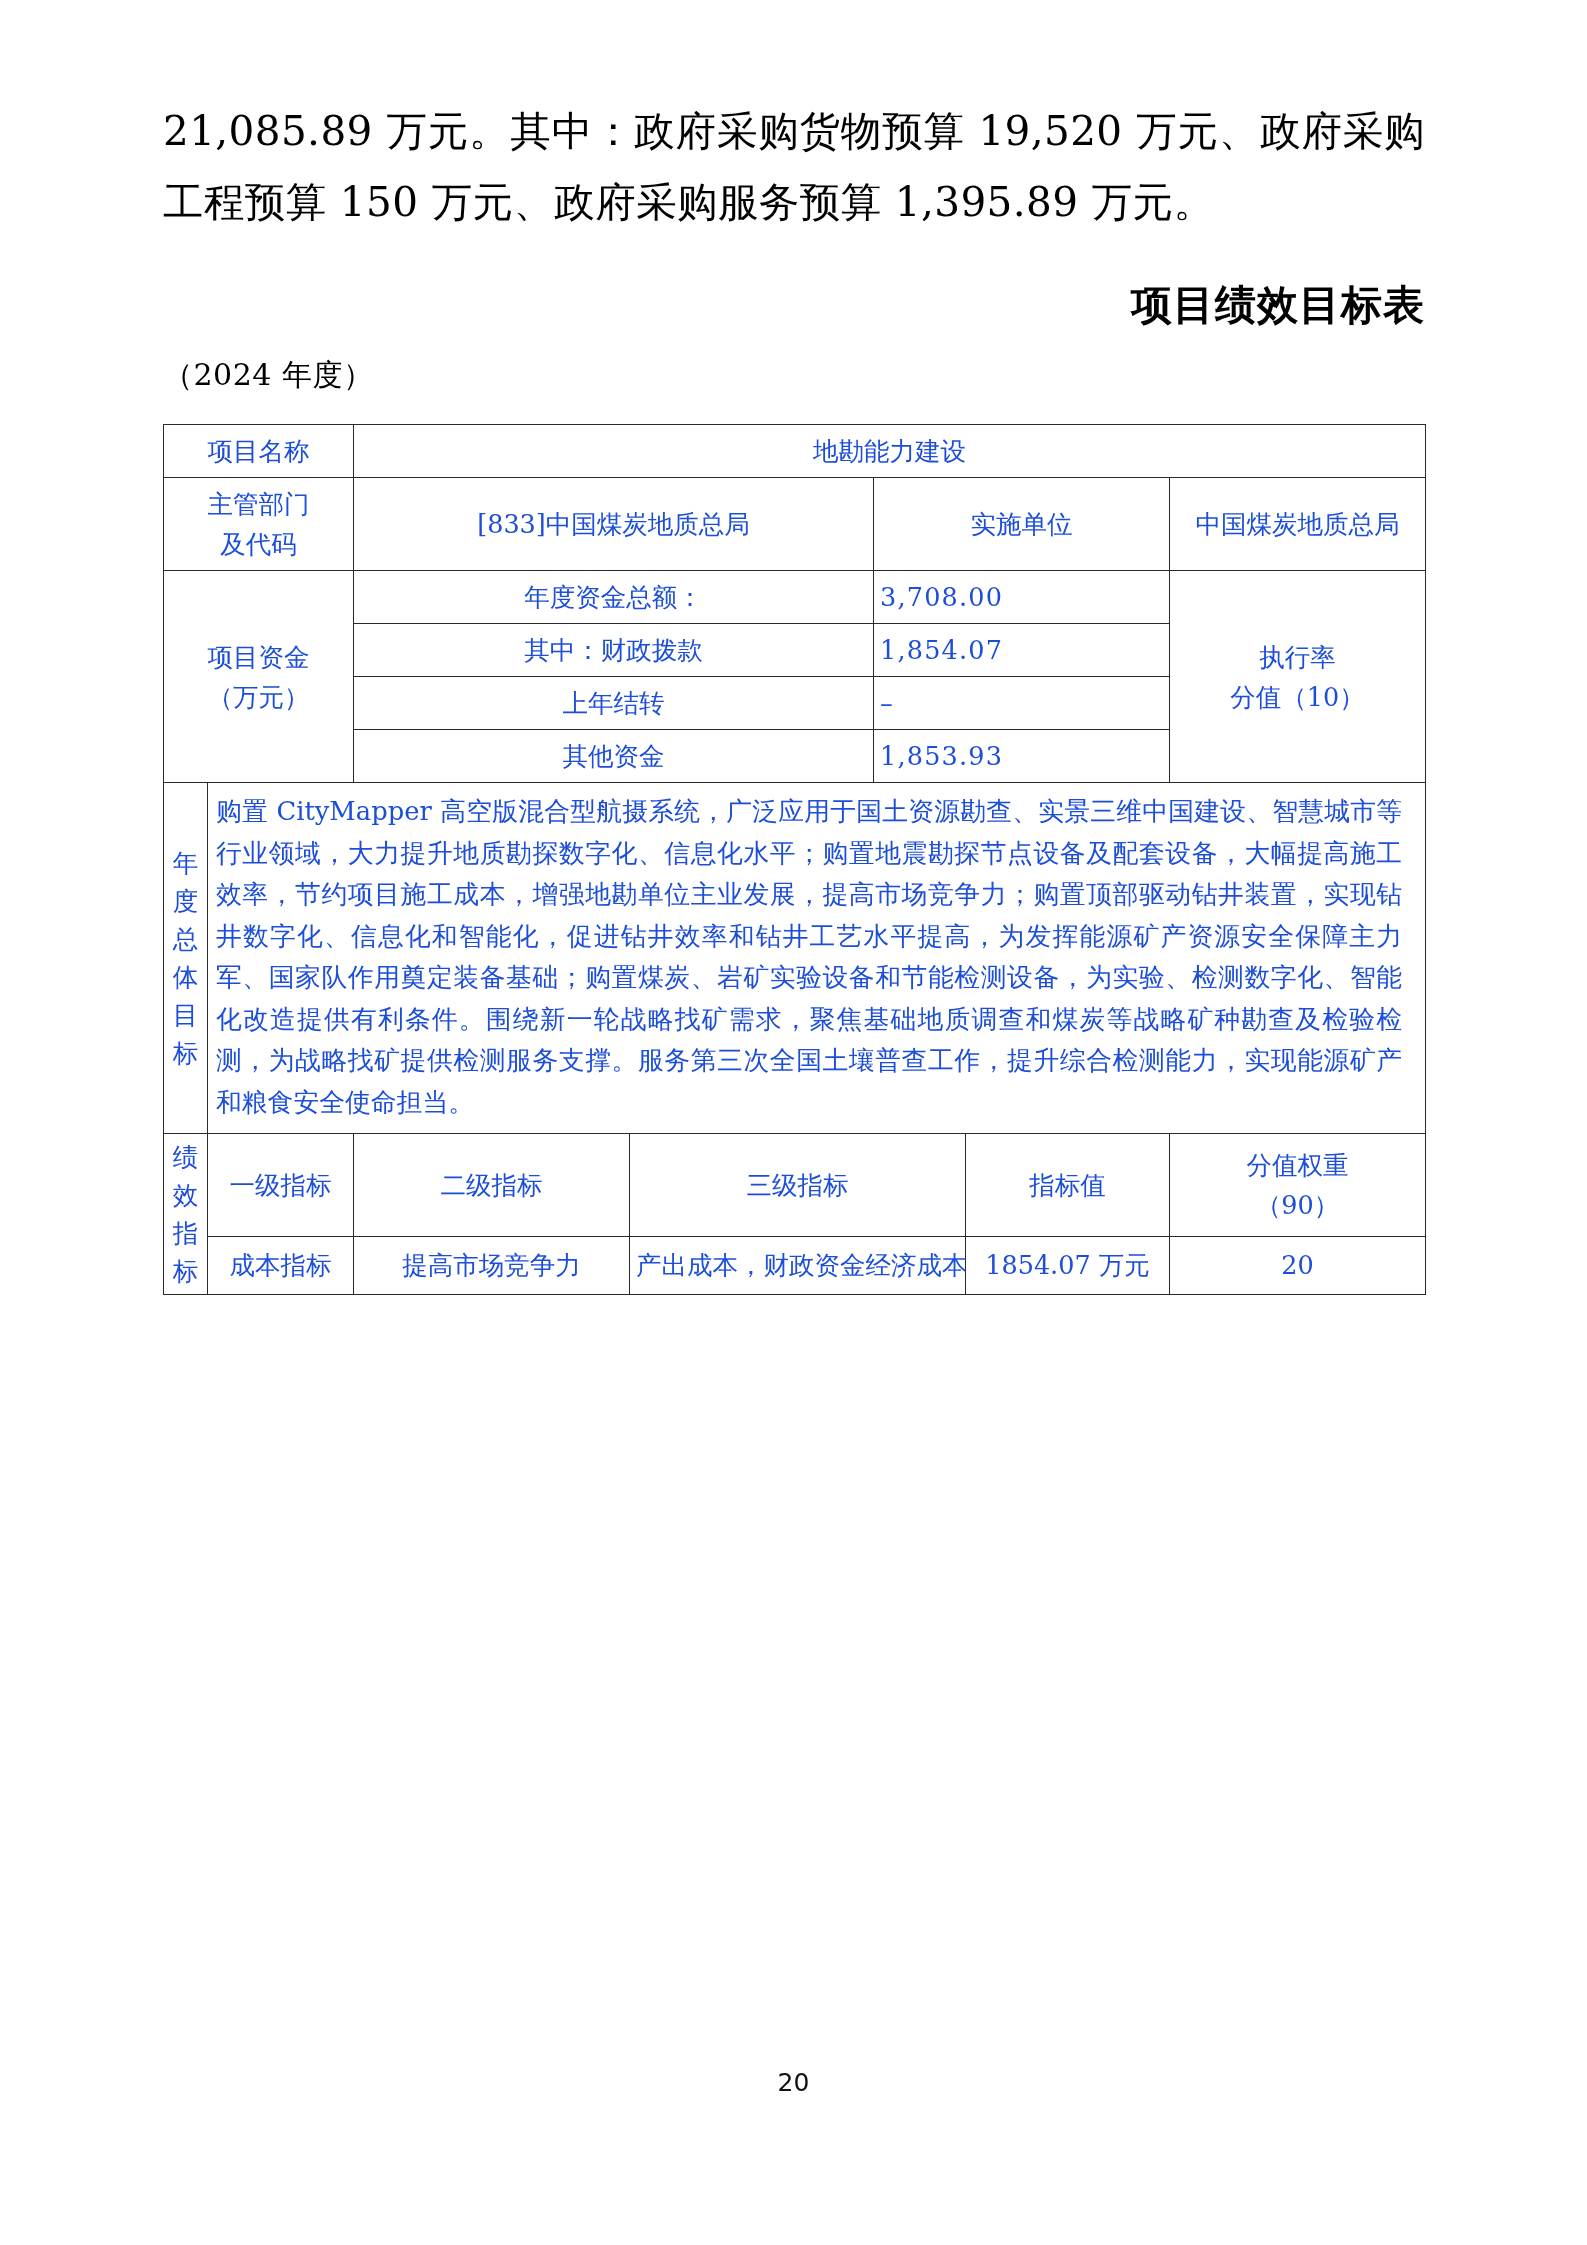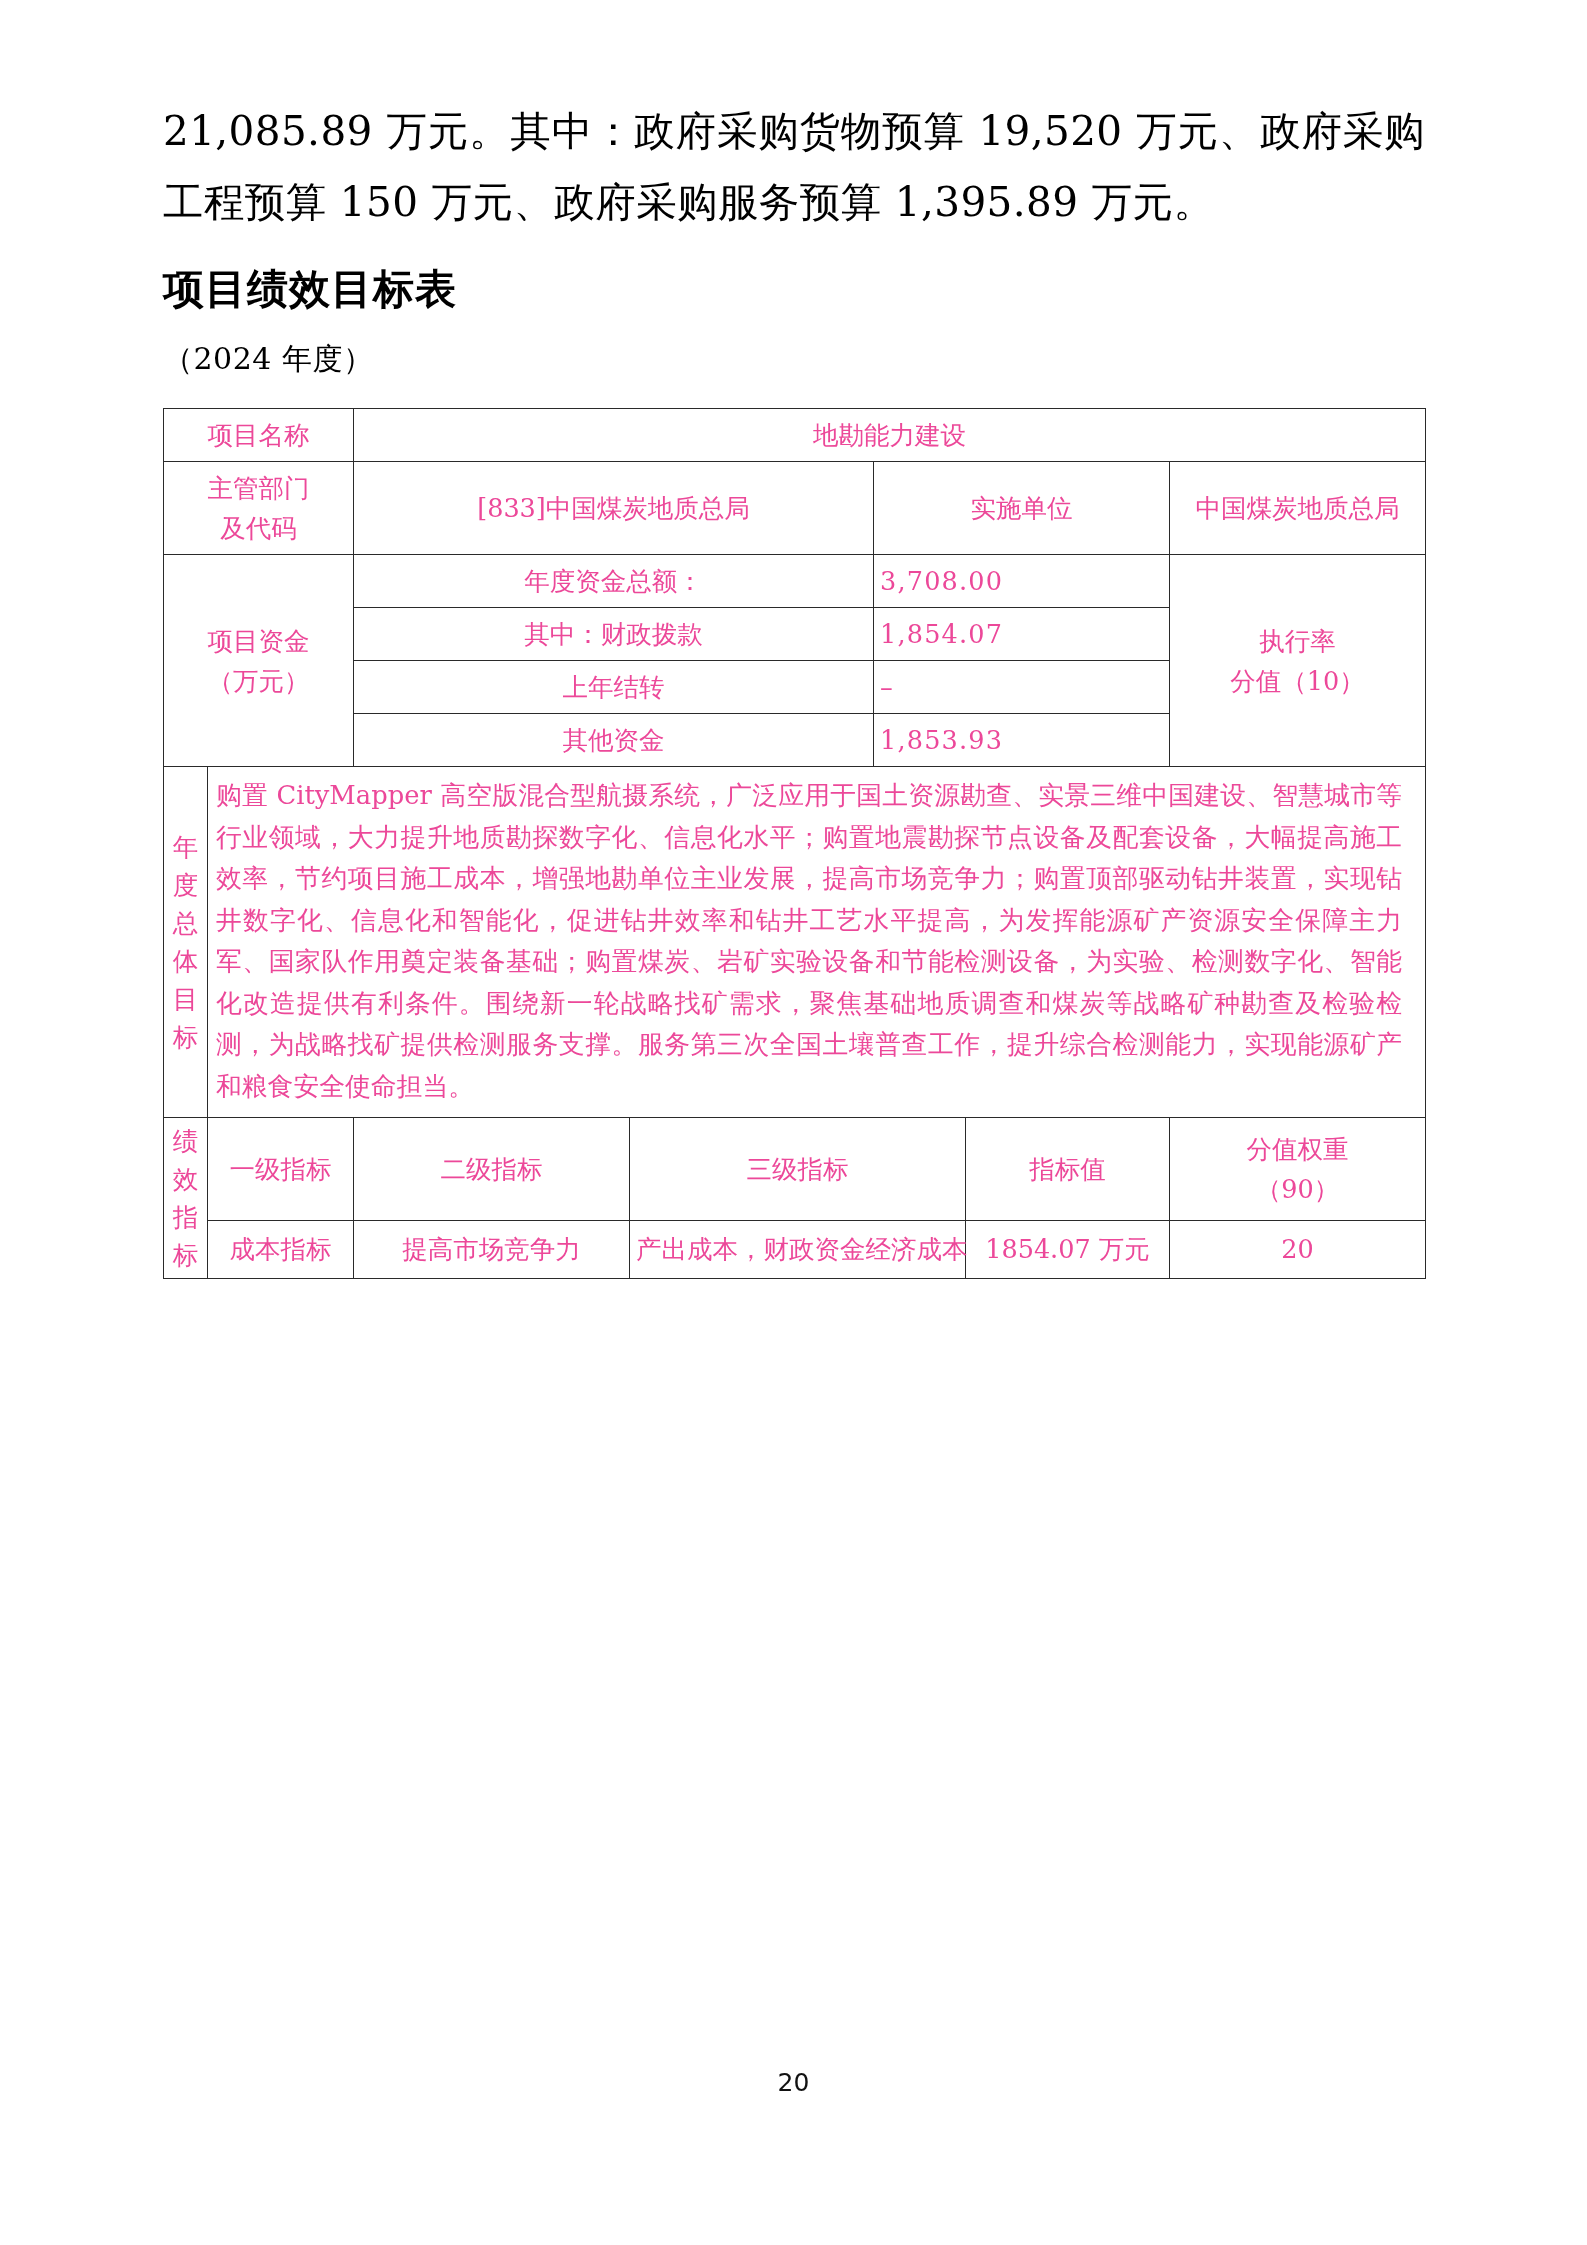--- a/index.html
+++ b/index.html
@@ -39,25 +39,25 @@
     font-family: "DejaVu Serif", "Liberation Serif", serif;
   }
   .para.indent {
     text-indent: 84px;
   }
   .para + .para {
     margin-top: 0px;
   }
   
   .tbl-title {
-    text-align: left;
+    text-align: right;
     font-size: 41px;
     font-weight: bold;
     letter-spacing: 1px;
-    margin-top: 24px;
+    margin-top: 40px;
     font-family: "DejaVu Sans", "Liberation Sans", sans-serif;
   }
   .tbl-subtitle {
     font-size: 30px;
     margin-top: 22px;
     letter-spacing: 0.5px;
     font-family: "DejaVu Serif", "Liberation Serif", serif;
   }
   
   .perf-table {
@@ -67,21 +67,21 @@
     table-layout: fixed;
     font-family: "DejaVu Serif", "Liberation Serif", serif;
   }
   .perf-table td {
     border: 1.6px solid #2a2a2a;
     font-size: 25.5px;
     line-height: 40px;
     padding: 6px 6px;
     text-align: center;
     vertical-align: middle;
-    color: #ec4899;
+    color: #1d4ed8;
   }
   td.v-label {
     width: 44px;
     padding: 4px 2px;
     font-size: 25.5px;
     line-height: 39px;
     letter-spacing: 0;
   }
   .v-stack {
     display: block;

